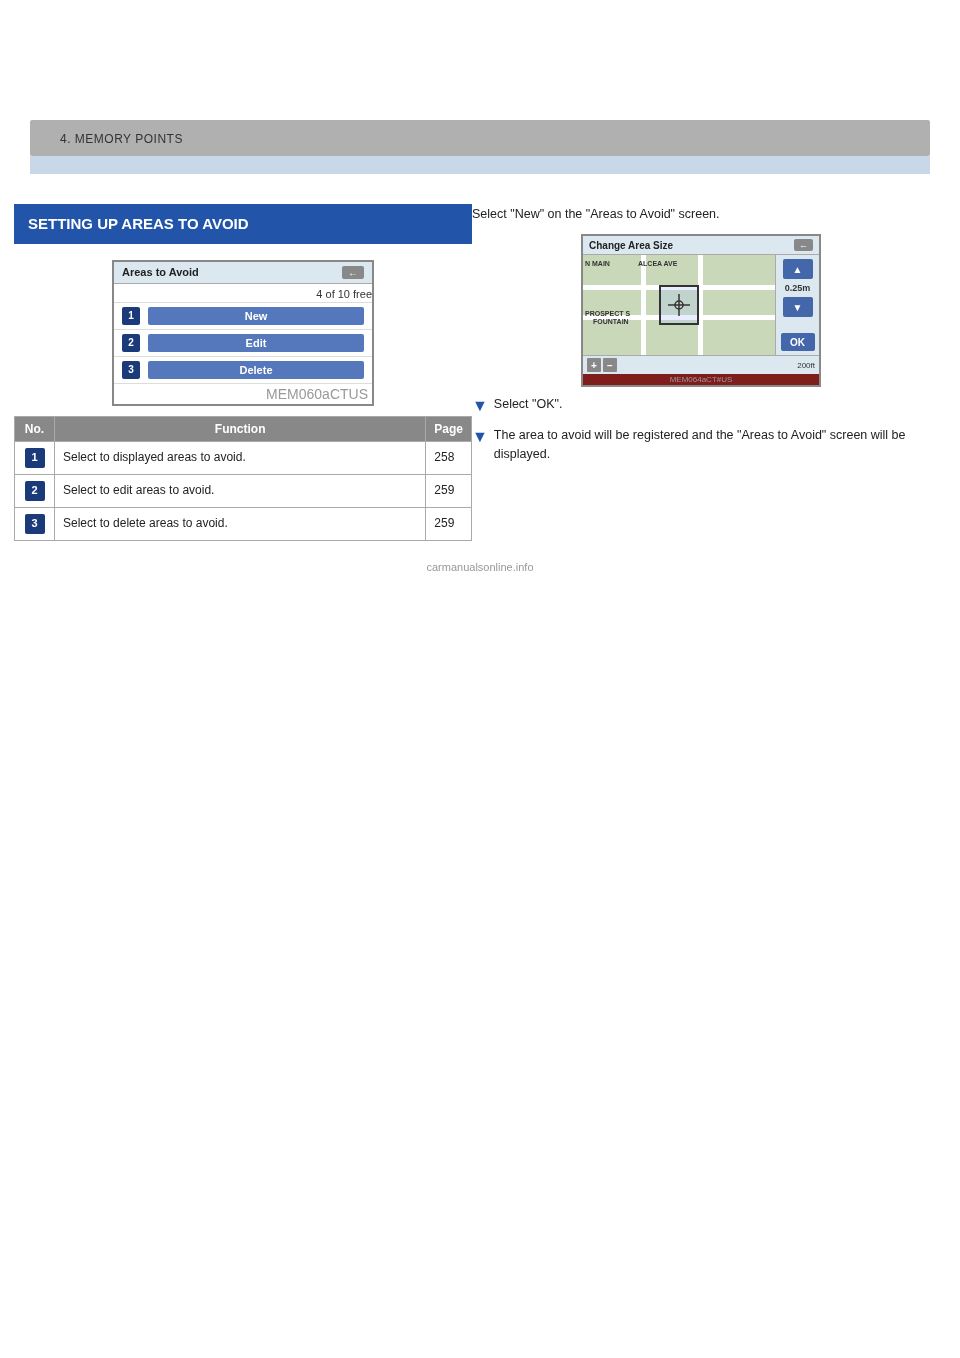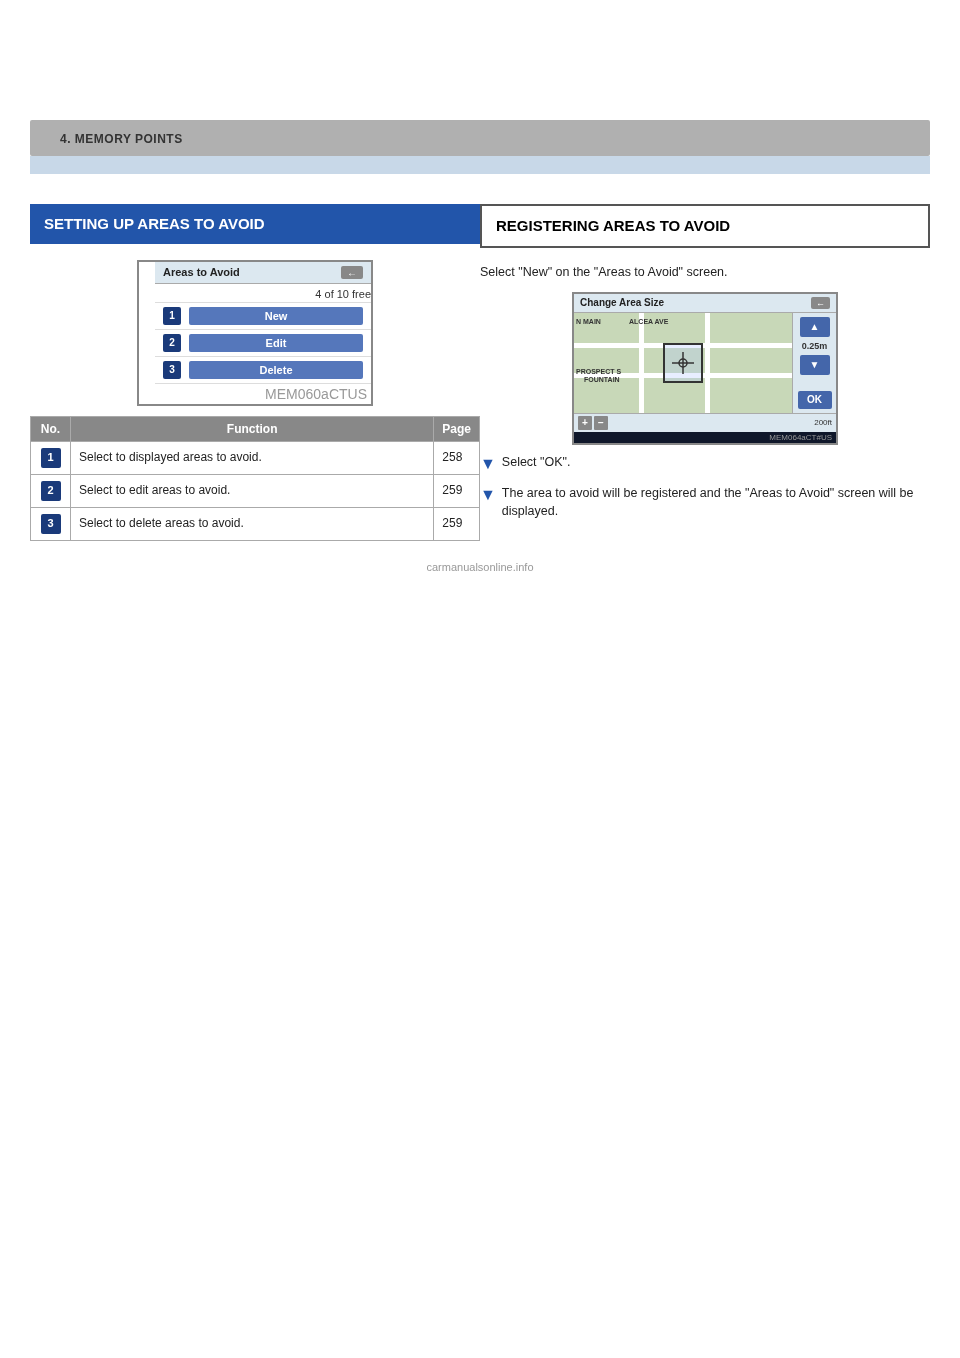--- a/index.html
+++ b/index.html
@@ -15,34 +15,34 @@
     .page-header {
       background: #b0b0b0;
       padding: 10px 30px;
       margin: 120px 30px 0 30px;
       border-radius: 2px;
     }
 
     .page-header-text {
       font-size: 12px;
       color: #333;
-      font-weight: bold;
+      font-weight: normal;
       letter-spacing: 0.5px;
     }
 
     .blue-bar {
       background: #c8d8e8;
       height: 18px;
       margin: 0 30px;
     }
 
     .content-area {
       display: flex;
       flex-direction: row;
-      margin: 30px 30px 0 30px;
+      margin: 30px 30px 0 14px;
     }
 
     .left-column {
       flex: 1;
     }
 
     .right-column {
       flex: 1;
     }
 
@@ -71,24 +71,23 @@
       font-size: 12.5px;
       line-height: 1.6;
       color: #222;
       margin-bottom: 10px;
     }
 
     
     .screen-mockup {
       border: 2px solid #888;
       background: #fff;
-      width: 236px;
+      width: 262px;
       margin: 16px auto 4px auto;
       font-size: 11px;
-      padding-left: 16px;
     }
 
     .screen-title-bar {
       background: #dce8f0;
       display: flex;
       justify-content: space-between;
       align-items: center;
       padding: 4px 8px;
       font-size: 11px;
       font-weight: bold;
@@ -218,22 +217,22 @@
       height: 28px;
       display: inline-flex;
       align-items: center;
       justify-content: center;
       border-radius: 3px;
     }
 
     
     .map-mockup {
       border: 2px solid #888;
-      background: #0f172a;
-      width: 266px;
+      background: #7f1d1d;
+      width: 240px;
       margin: 10px auto 4px auto;
       font-size: 10px;
       position: relative;
       overflow: hidden;
     }
 
     .map-title-bar {
       background: #dce8f0;
       display: flex;
       justify-content: space-between;
@@ -382,21 +381,21 @@
     }
 
     .map-scale-label {
       font-size: 8px;
       color: #333;
     }
 
     .map-footer-credit {
       font-size: 8px;
       color: #999;
-      text-align: right;
+      text-align: center;
       padding: 1px 4px;
     }
 
     .bullet-point {
       display: flex;
       align-items: flex-start;
       gap: 6px;
       margin: 8px 0;
       font-size: 12.5px;
       line-height: 1.5;
@@ -475,23 +474,20 @@
         <tr>
           <td><span class="num-badge">3</span></td>
           <td>Select to delete areas to avoid.</td>
           <td>259</td>
         </tr>
       </tbody>
     </table>
   </div>
 
   <div class="right-column">
-    <div class="section-header-box-right">
-      <span>REGISTERING AREAS TO AVOID</span>
-    </div>
 
     <p class="right-body-text">Select "New" on the "Areas to Avoid" screen.</p>
 
 
     <div class="map-mockup">
       <div class="map-title-bar">
         <span>Change Area Size</span>
         <span class="map-back-btn">←</span>
       </div>
       <div class="map-body">

